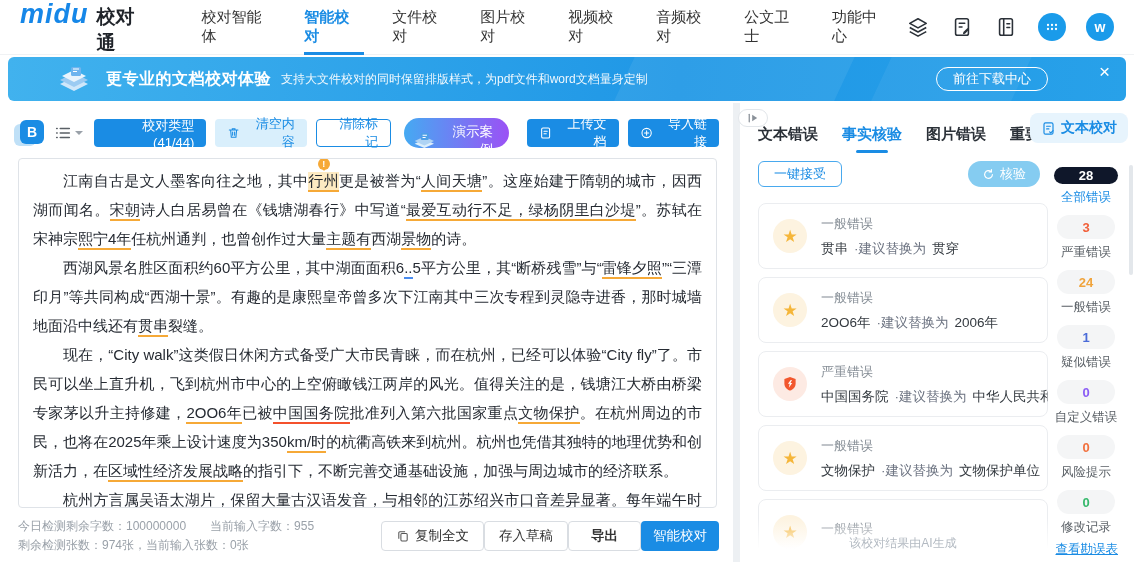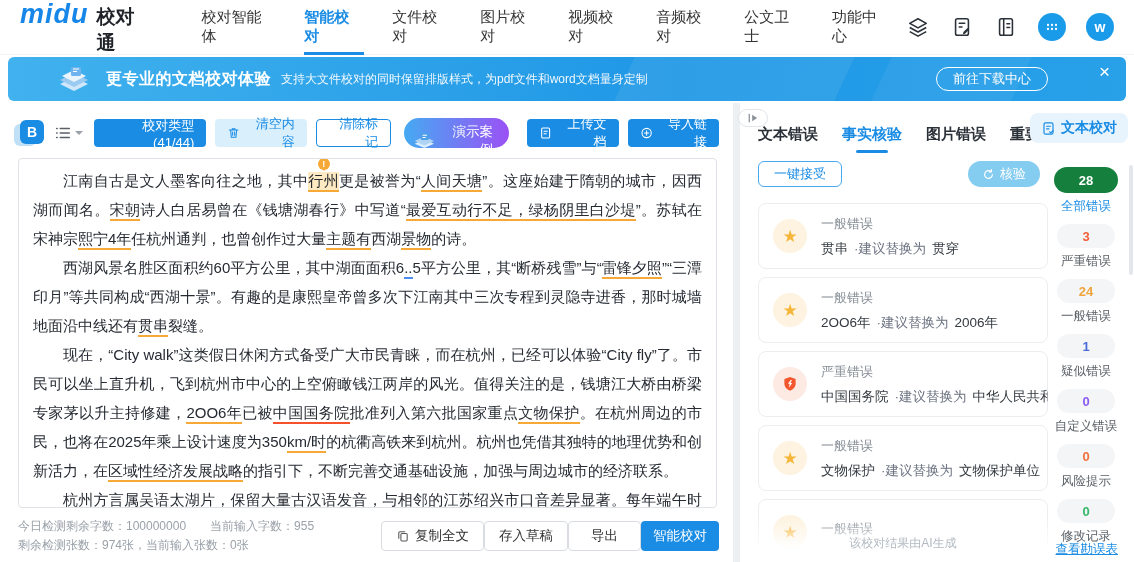--- a/index.html
+++ b/index.html
@@ -74,21 +74,21 @@
   .pin::after { content:""; position:absolute; left:50%; bottom:-4px; transform:translateX(-50%);
          border:3px solid transparent; border-top:4px solid #f6a937; }
 
   
   .editor-footer { position:absolute; left:18px; right:14px; bottom:0; height:52px; display:flex;
                    align-items:center; justify-content:space-between; }
   .quota { font-size:12px; color:#9aa1a9; line-height:19px; }
   .footer-btns { display:flex; }
   .btn-ghost { background:#fff; border:1px solid #d9dde2; color:#333; height:30px; border-radius:4px;
                font-size:13.5px; display:inline-flex; align-items:center; gap:5px; padding:0 14px; cursor:pointer; font-family:inherit; }
-  .btn-ghost.wide { padding:10px 22px; }
+  .btn-ghost.wide { padding:10px 22px;font-weight:bold; }
   .footer-btns .btn-primary { height:30px; font-size:13.5px; }
 
   
   .collapse-tab { position:absolute; top:6px; left:-2px; width:30px; height:18px; border:1px solid #e2e6ea;
                   border-radius:10px; background:#fff; display:flex; align-items:center; justify-content:center; cursor:pointer; }
   .rp-tabs { position:absolute; top:22px; left:18px; display:flex; gap:24px; }
   .rp-tab { font-size:15px; font-weight:700; color:#2b3138; cursor:pointer; padding-bottom:9px; position:relative; }
   .rp-tab.active { color:#1a8ce4; }
   .rp-tab.active::after { content:""; position:absolute; left:50%; transform:translateX(-50%); bottom:0;
                   width:32px; height:3px; border-radius:2px; background:#1a8ce4; }
@@ -112,21 +112,21 @@
   .card-line { font-size:13.5px; color:#343a40; white-space:nowrap; }
   .card-line .action { color:#6b7280; margin:0 6px; }
   .ai-note-wrap { position:absolute; left:0; right:0; bottom:0; height:44px; z-index:2;
           background:linear-gradient(rgba(255,255,255,0),#fff 70%); display:flex; align-items:flex-end;
           justify-content:center; padding-bottom:10px; font-size:12px; color:#b3bac2; }
 
   .stats-col { position:absolute; top:64px; right:4px; width:88px; display:flex; flex-direction:column; align-items:center; }
   .stat { display:flex; flex-direction:column; align-items:center; margin-bottom:9px; cursor:pointer; }
   .stat-pill { min-width:58px; height:24px; border-radius:12px; background:#f4f5f6; display:flex; align-items:center;
                justify-content:center; font-size:13px; font-weight:700; }
-  .stat-pill.primary { background:#15803d; color:#fff; min-width:64px; height:26px; border-radius:13px; }
+  .stat-pill.primary { background:#0f172a; color:#fff; min-width:64px; height:17px; border-radius:13px; }
   .stat-label { font-size:12.5px; color:#5a6066; margin-top:5px; }
   .stat-label.primary { color:#1a8ce4; }
   .errata { position:absolute; right:16px; top:438px; font-size:12.5px; color:#1a8ce4; text-decoration:underline; cursor:pointer; }
   .scrollhint { position:absolute; right:0; top:62px; bottom:6px; width:5px; }
   .scrollhint::before { content:""; position:absolute; top:0; right:1px; width:4px; height:110px; border-radius:2px; background:#e3e7eb; }
 </style>
 </head>
 <body>
 
 <div class="page">

